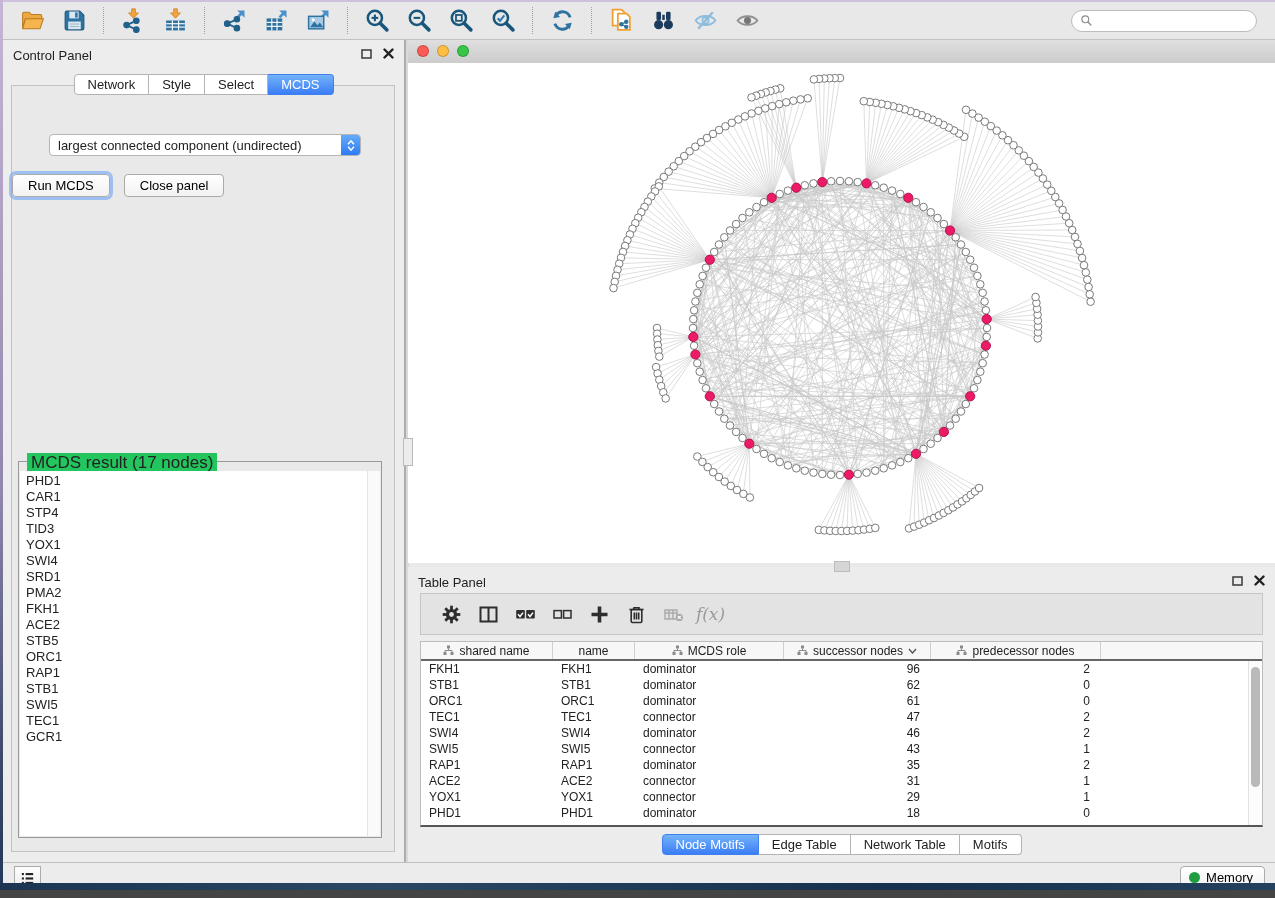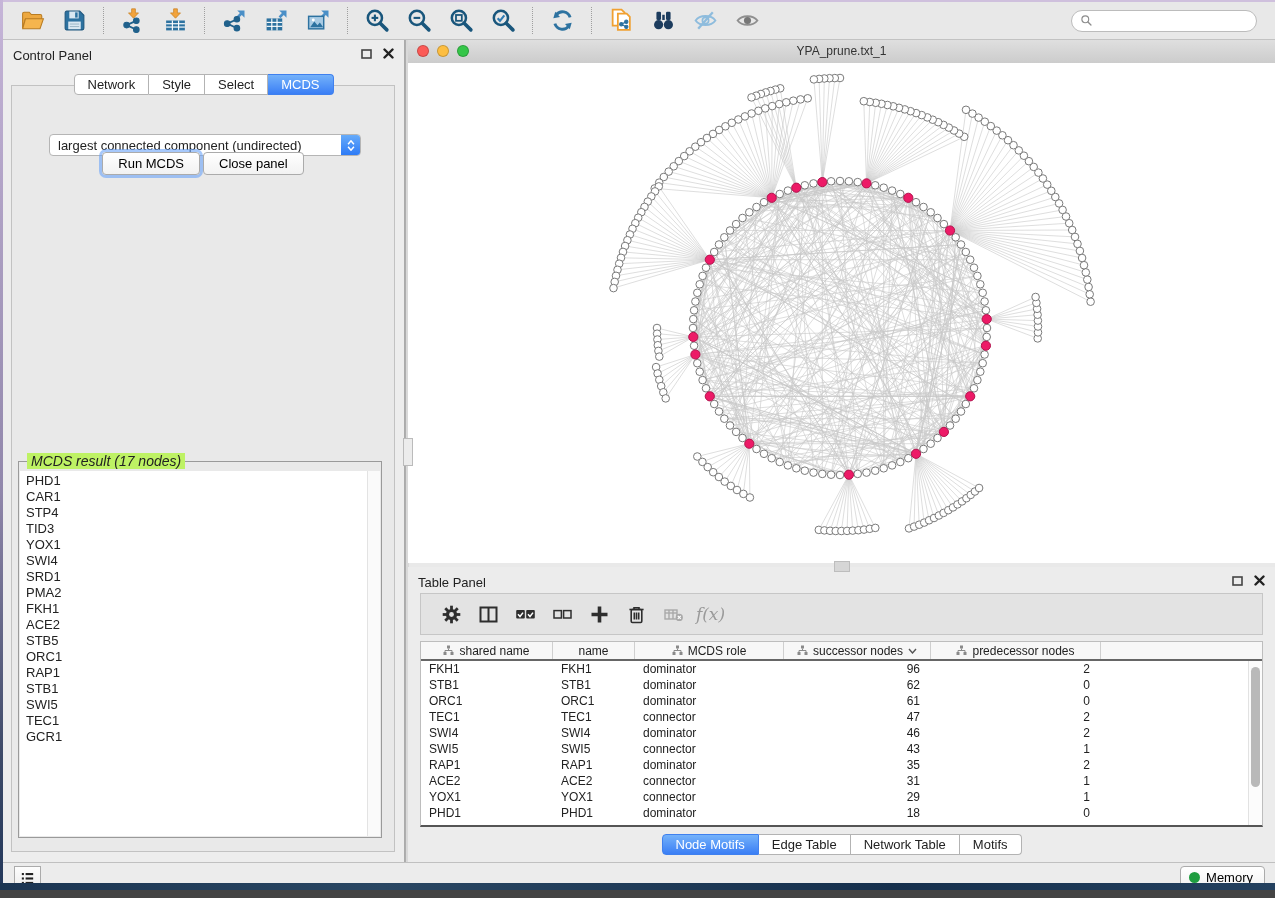--- a/index.html
+++ b/index.html
@@ -43,27 +43,27 @@
   .control-panel{position:absolute;left:3px;top:40px;width:402px;height:822px;background:#ededed;
                  border-right:1px solid #ababab;box-sizing:border-box;}
   .cp-tabs{left:50%;transform:translateX(-50%);top:34px;z-index:5;}
   .cp-content{position:absolute;left:8px;right:9px;top:45px;bottom:10px;border:1px solid #c2c2c2;background:#e9e9e9;}
   .opt-label{position:absolute;top:27px;width:100%;text-align:center;font-size:13px;}
   .mac-select{position:absolute;left:37px;top:48px;width:312px;height:22px;background:#fff;
               border:1px solid #b5b5b5;border-radius:4px;display:flex;align-items:center;box-sizing:border-box;cursor:default;}
   .sel-text{flex:1;font-size:13px;padding-left:8px;white-space:nowrap;overflow:hidden;}
   .sel-stepper{width:19px;height:20px;border-radius:0 3px 3px 0;background:linear-gradient(#66abfa,#2e7bf6);
                display:flex;flex-direction:column;align-items:center;justify-content:center;gap:1px;}
-  .btn-row{position:absolute;top:66px;width:100%;display:flex;justify-content:center;gap:3px;}
+  .btn-row{position:absolute;top:88px;width:100%;display:flex;justify-content:flex-start;gap:14px;}
   .mac-btn{height:23px;padding:0 15px;font-size:13px;background:linear-gradient(#ffffff,#f2f2f2);
            border:1px solid #ababab;border-radius:4px;font-family:"Liberation Sans",sans-serif;cursor:default;}
   .mac-btn.focused{box-shadow:0 0 0 3px rgba(106,164,248,.6);}
 
   .result-box{position:absolute;left:6px;right:12px;top:375px;bottom:13px;border:1px solid #9a9a9a;}
-  .result-legend{position:absolute;top:-9px;left:8px;background:#bef264;padding:0 4px;font-size:14px;font-style:italic;}
+  .result-legend{position:absolute;top:-9px;left:8px;background:#22c55e;padding:0 4px;font-size:17px;}
   .result-list{position:absolute;left:1px;right:13px;top:9px;bottom:1px;background:#fff;overflow:hidden;padding-top:2px;}
   .result-item{font-size:13px;line-height:16px;padding-left:6px;}
   .result-scroll{position:absolute;right:1px;top:9px;bottom:1px;width:12px;background:#fafafa;border-left:1px solid #e3e3e3;}
 
   
   .v-splitter{position:absolute;left:405px;top:40px;width:3px;height:822px;background:#d9d9d9;border-left:1px solid #aeaeae;}
   .v-grip{position:absolute;left:403px;top:438px;width:8px;height:26px;background:#ececec;border:1px solid #bbb;z-index:5;}
   .h-grip{position:absolute;left:834px;top:561px;width:14px;height:9px;background:#d6d6d6;border:1px solid #bdbdbd;z-index:5;}
 
   
@@ -339,21 +339,20 @@
         <div class="result-scroll"></div>
       </div>
     </div>
   </div>
 
   <div class="v-splitter"></div>
   <div class="v-grip"></div>
 
   <div class="network-window">
     <div class="nw-titlebar">
-      <div class="nw-title">YPA_prune.txt_1</div>
       <div class="traffic">
         <span class="light" style="background: rgb(252, 91, 87);"></span>
         <span class="light" style="background: rgb(253, 190, 65);"></span>
         <span class="light" style="background: rgb(53, 198, 73);"></span>
       </div>
     </div>
     <div class="nw-canvas">
       <svg id="net-svg" viewBox="0 0 867 500" preserveAspectRatio="xMidYMid meet">
           <g stroke="#9a9a9a" stroke-width="0.6" opacity="0.55" fill="none">
             <line x1="484.1" y1="402.4" x2="334.5" y2="375.0"></line>

